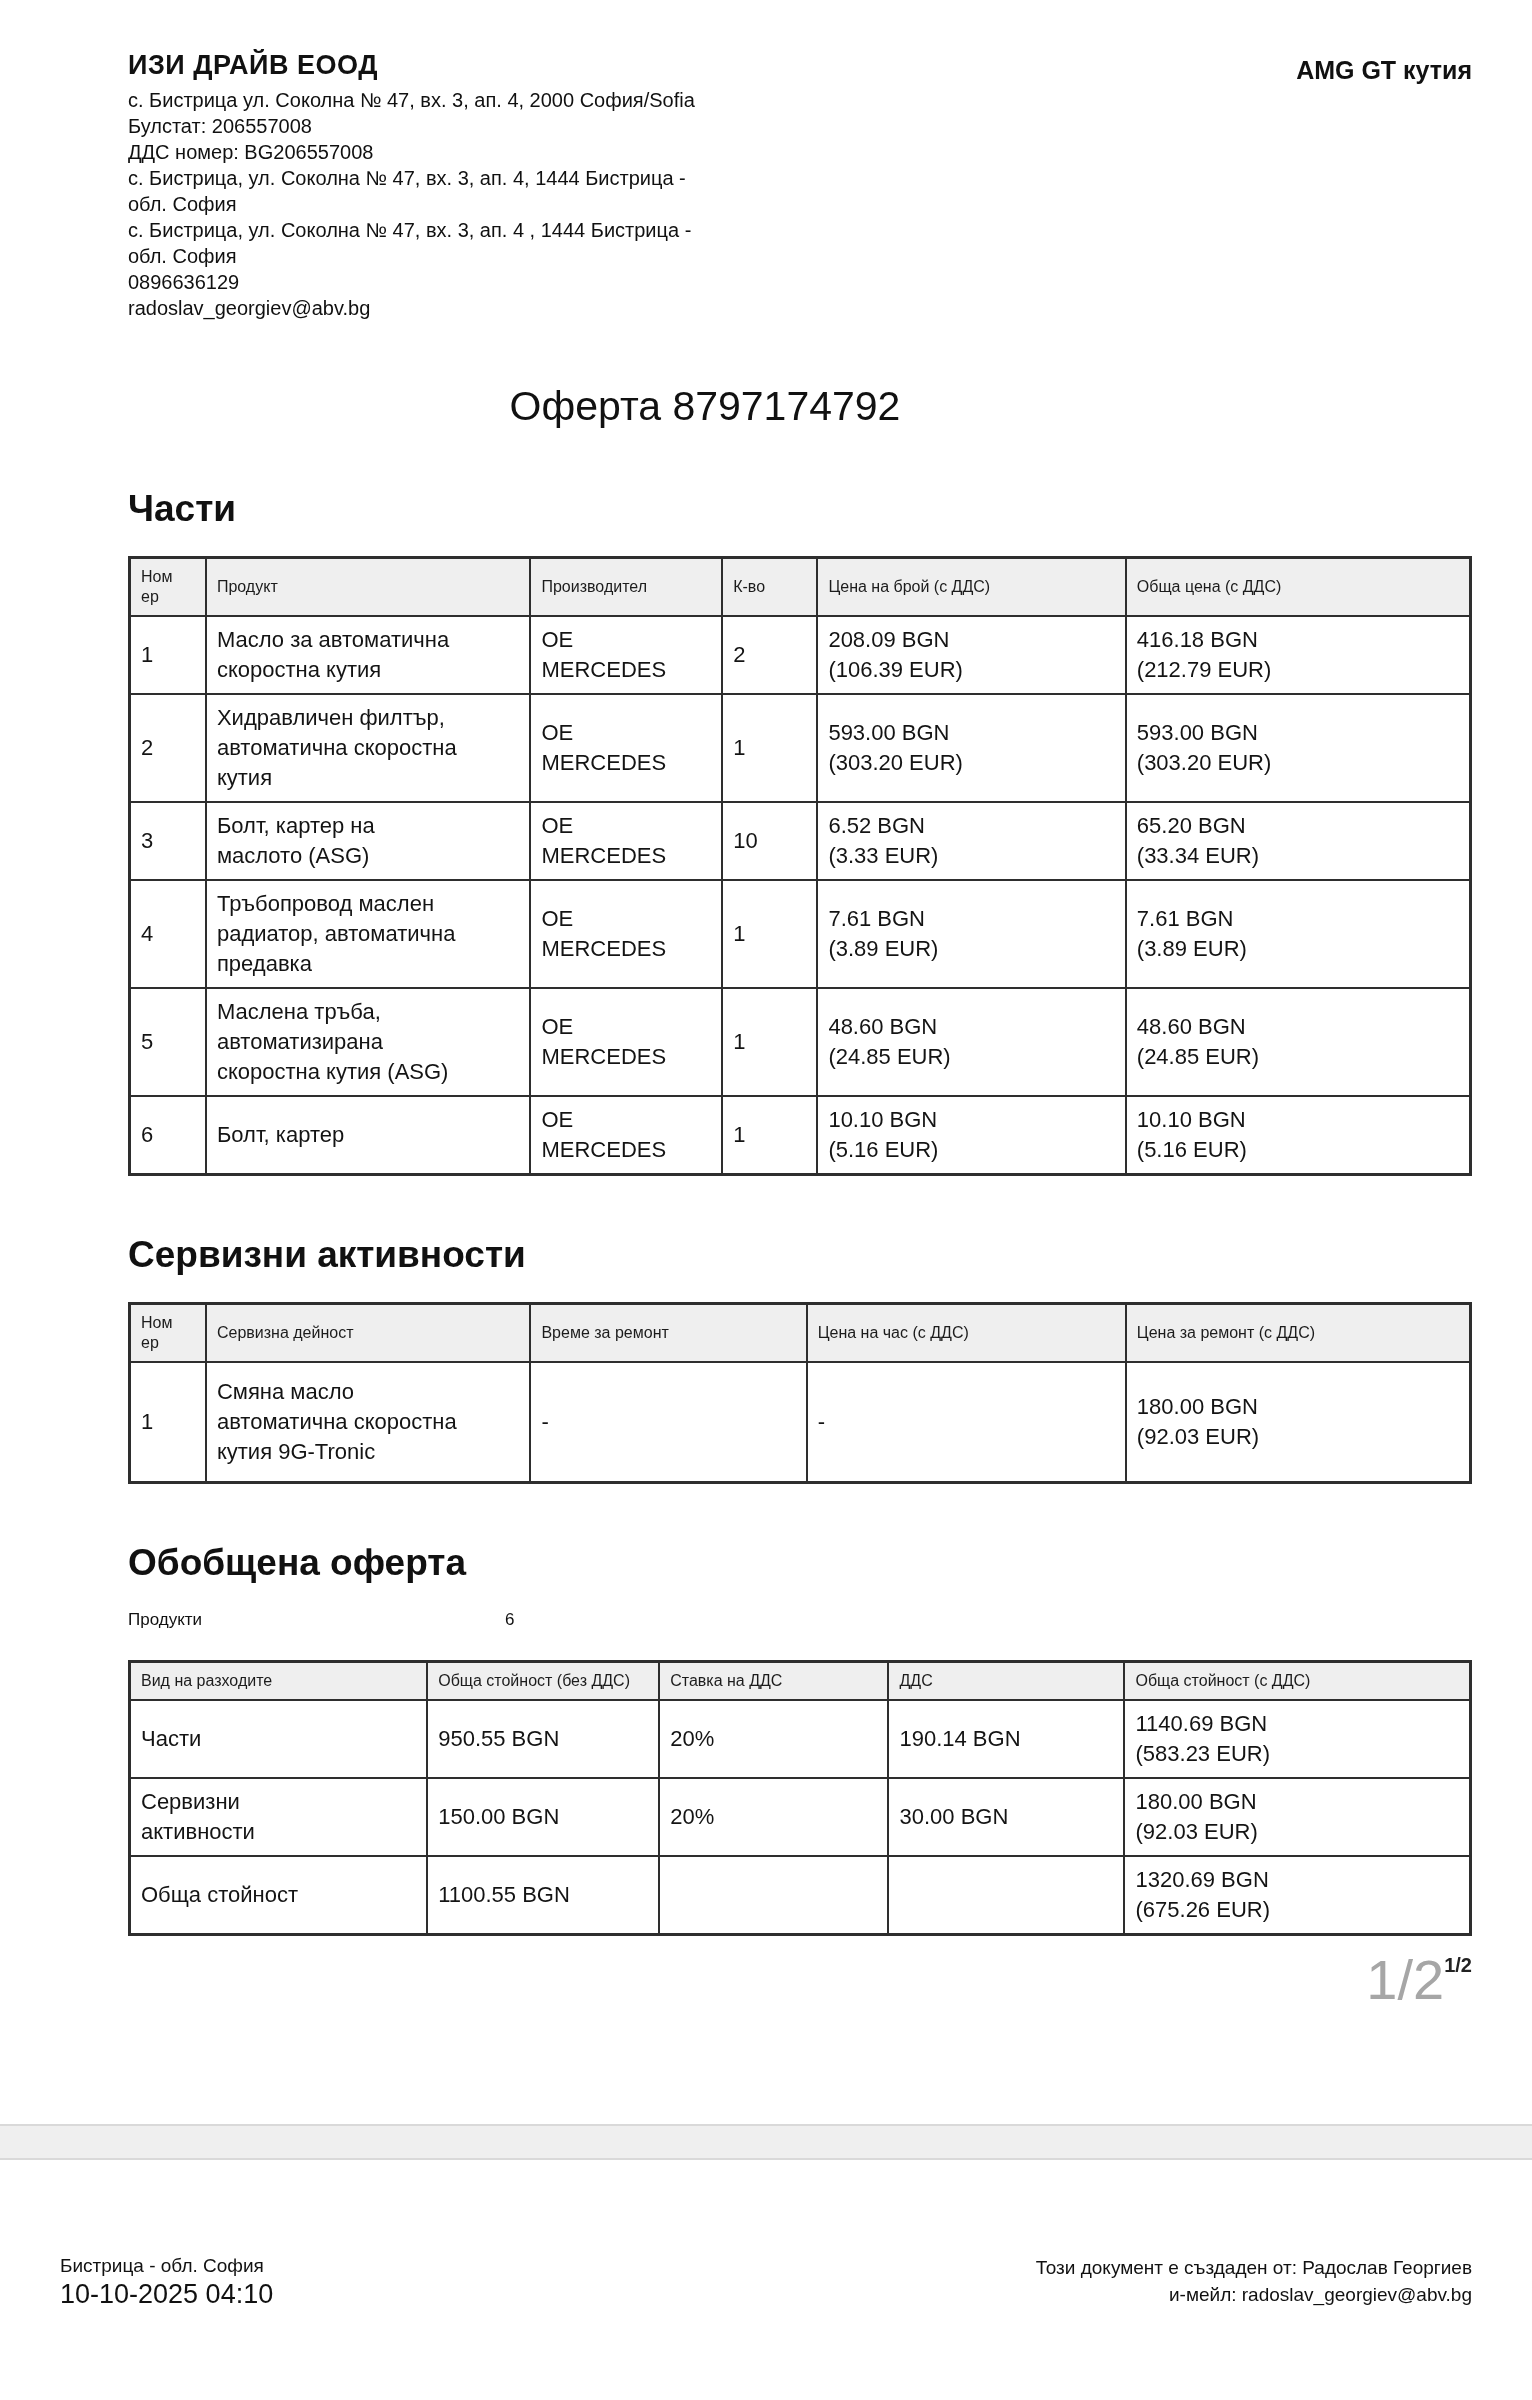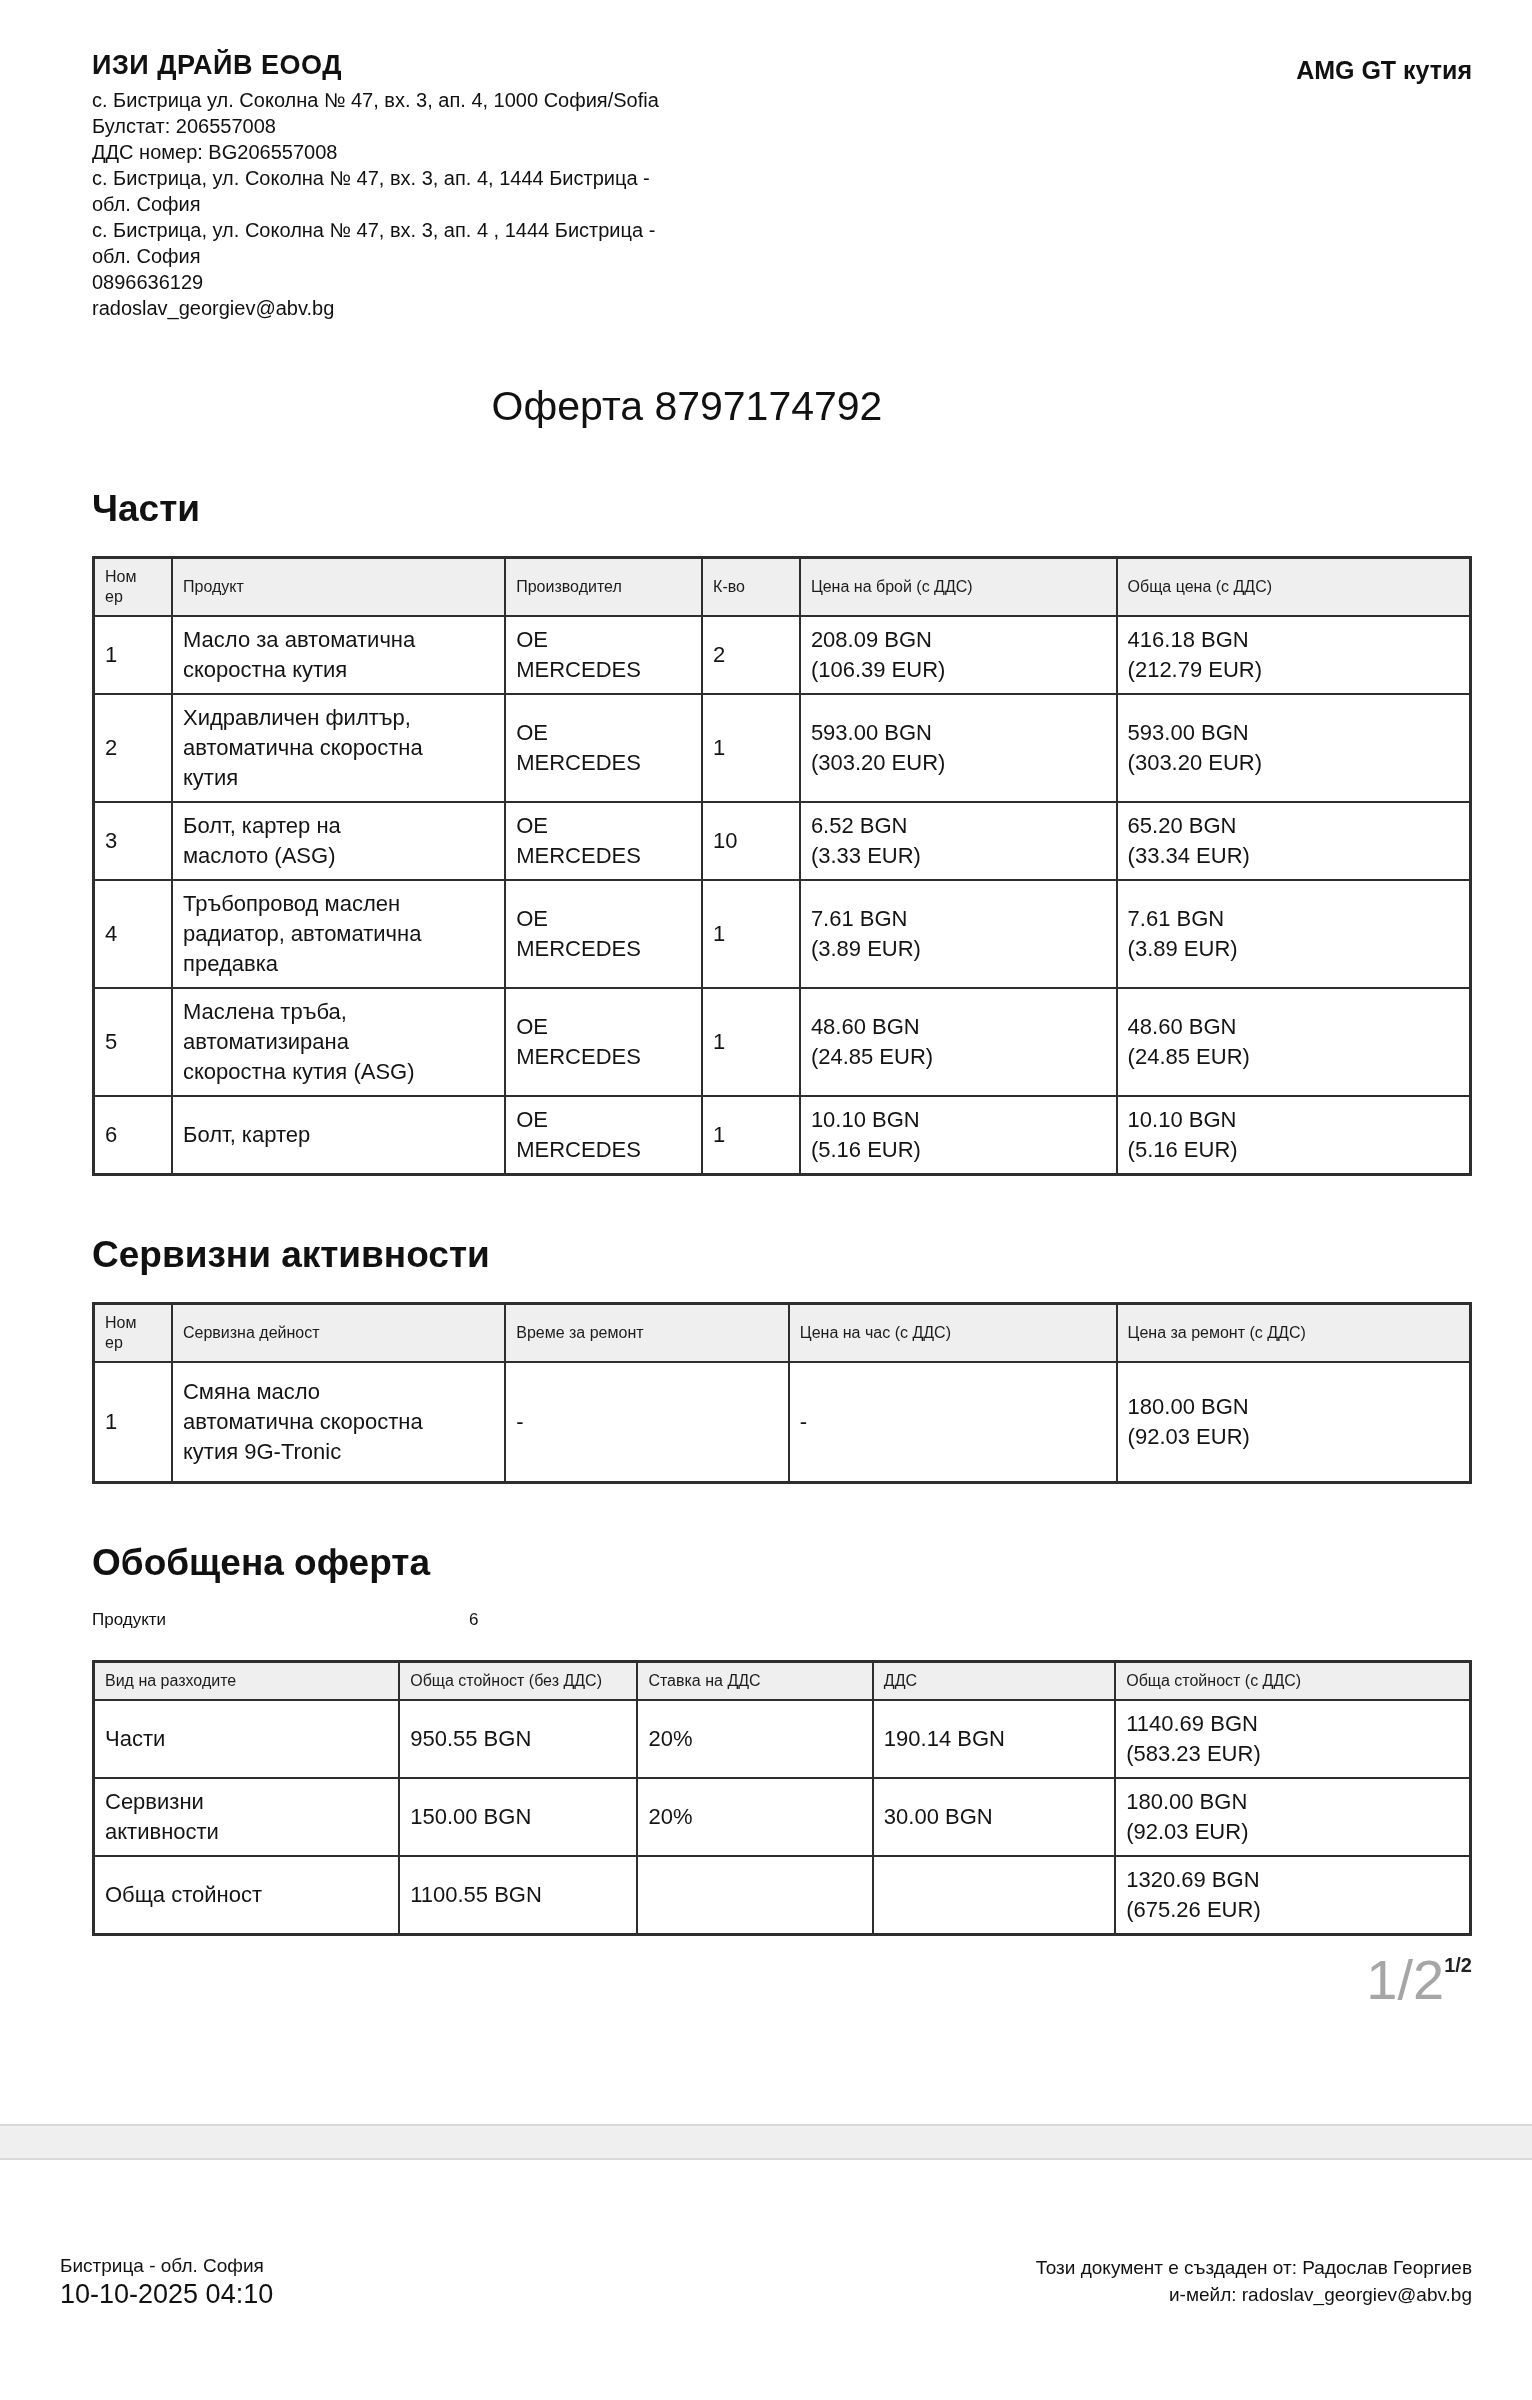--- a/index.html
+++ b/index.html
@@ -5,21 +5,21 @@
   * { box-sizing: border-box; }
   html, body { margin: 0; padding: 0; }
   body {
     width: 1532px; height: 2400px;
     background: #ffffff;
     font-family: "Liberation Sans", sans-serif;
     color: #111111;
     overflow: hidden;
   }
 
-  .page1 { height: 2124px; padding: 50px 60px 0 92px; position: relative; }
+  .page1 { height: 2124px; padding: 50px 60px 0 92px; position: relative; margin-left: 36px; }
 
   
   .header-row { display: flex; justify-content: space-between; align-items: flex-start; }
   .company-name { font-size: 27px; font-weight: bold; letter-spacing: 0.5px; margin-bottom: 6px; }
   .addr-line { font-size: 20px; line-height: 26px; }
   .doc-tag { font-size: 25px; font-weight: bold; margin-top: 6px; }
 
   
   .doc-title { text-align: center; font-size: 41px; font-weight: normal; margin: 62px 190px 0 0; }
 
@@ -60,21 +60,21 @@
   .sign-line { position: absolute; right: 60px; bottom: 12px; width: 548px; border-bottom: 3px dotted #3f3f3f; }
 </style>
 </head>
 <body>
 
 <div class="page1">
 
   <div class="header-row">
     <div>
       <div class="company-name">ИЗИ ДРАЙВ ЕООД</div>
-      <div class="addr-line">с. Бистрица ул. Соколна № 47, вх. 3, ап. 4, 1000 София/Sofia</div>
+      <div class="addr-line">с. Бистрица ул. Соколна № 47, вх. 3, ап. 4, 2000 София/Sofia</div>
       <div class="addr-line">Булстат: 206557008</div>
       <div class="addr-line">ДДС номер: BG206557008</div>
       <div class="addr-line">с. Бистрица,  ул. Соколна № 47, вх. 3, ап. 4, 1444 Бистрица -</div>
       <div class="addr-line">обл. София</div>
       <div class="addr-line">с. Бистрица,  ул. Соколна № 47, вх. 3, ап. 4 , 1444 Бистрица -</div>
       <div class="addr-line">обл. София</div>
       <div class="addr-line">0896636129</div>
       <div class="addr-line">radoslav_georgiev@abv.bg</div>
     </div>
     <div class="doc-tag">AMG GT кутия</div>

